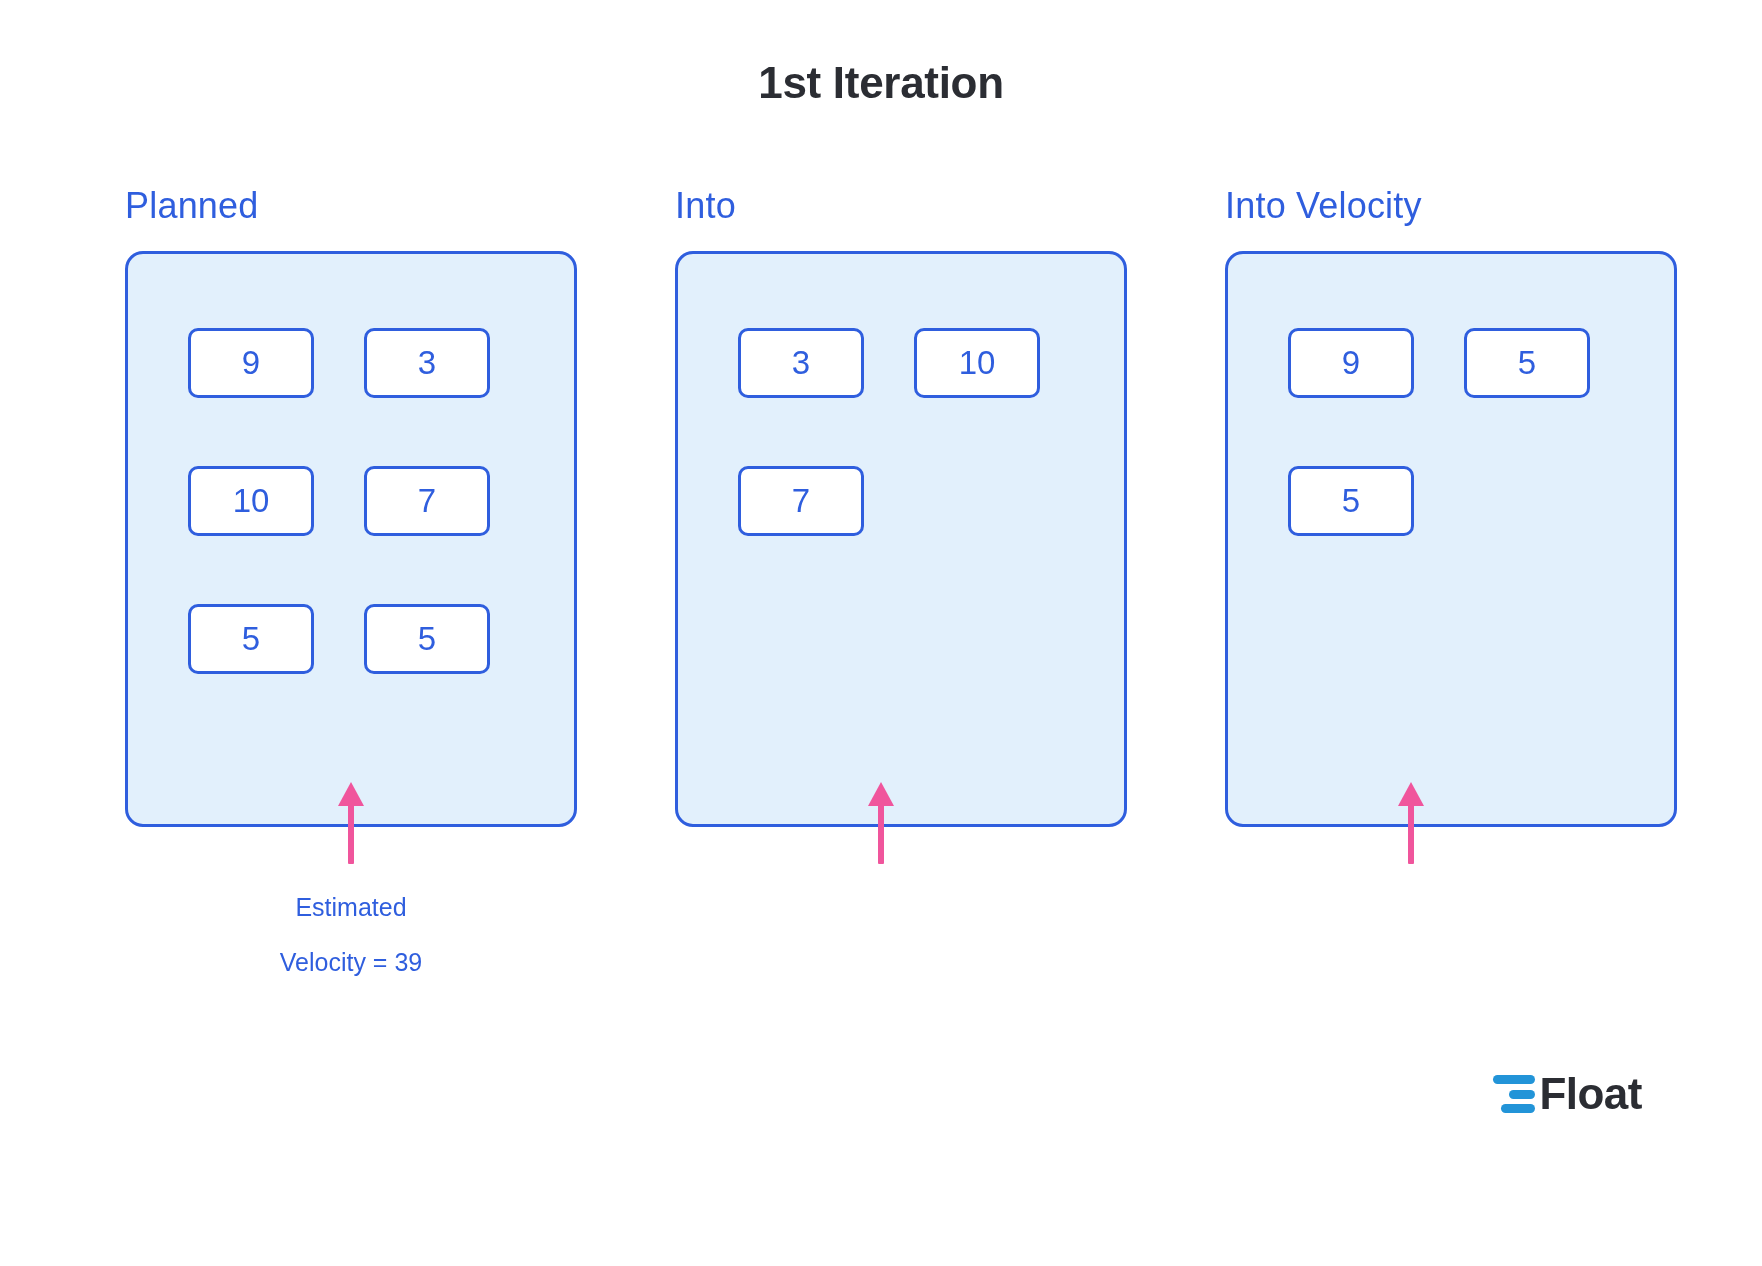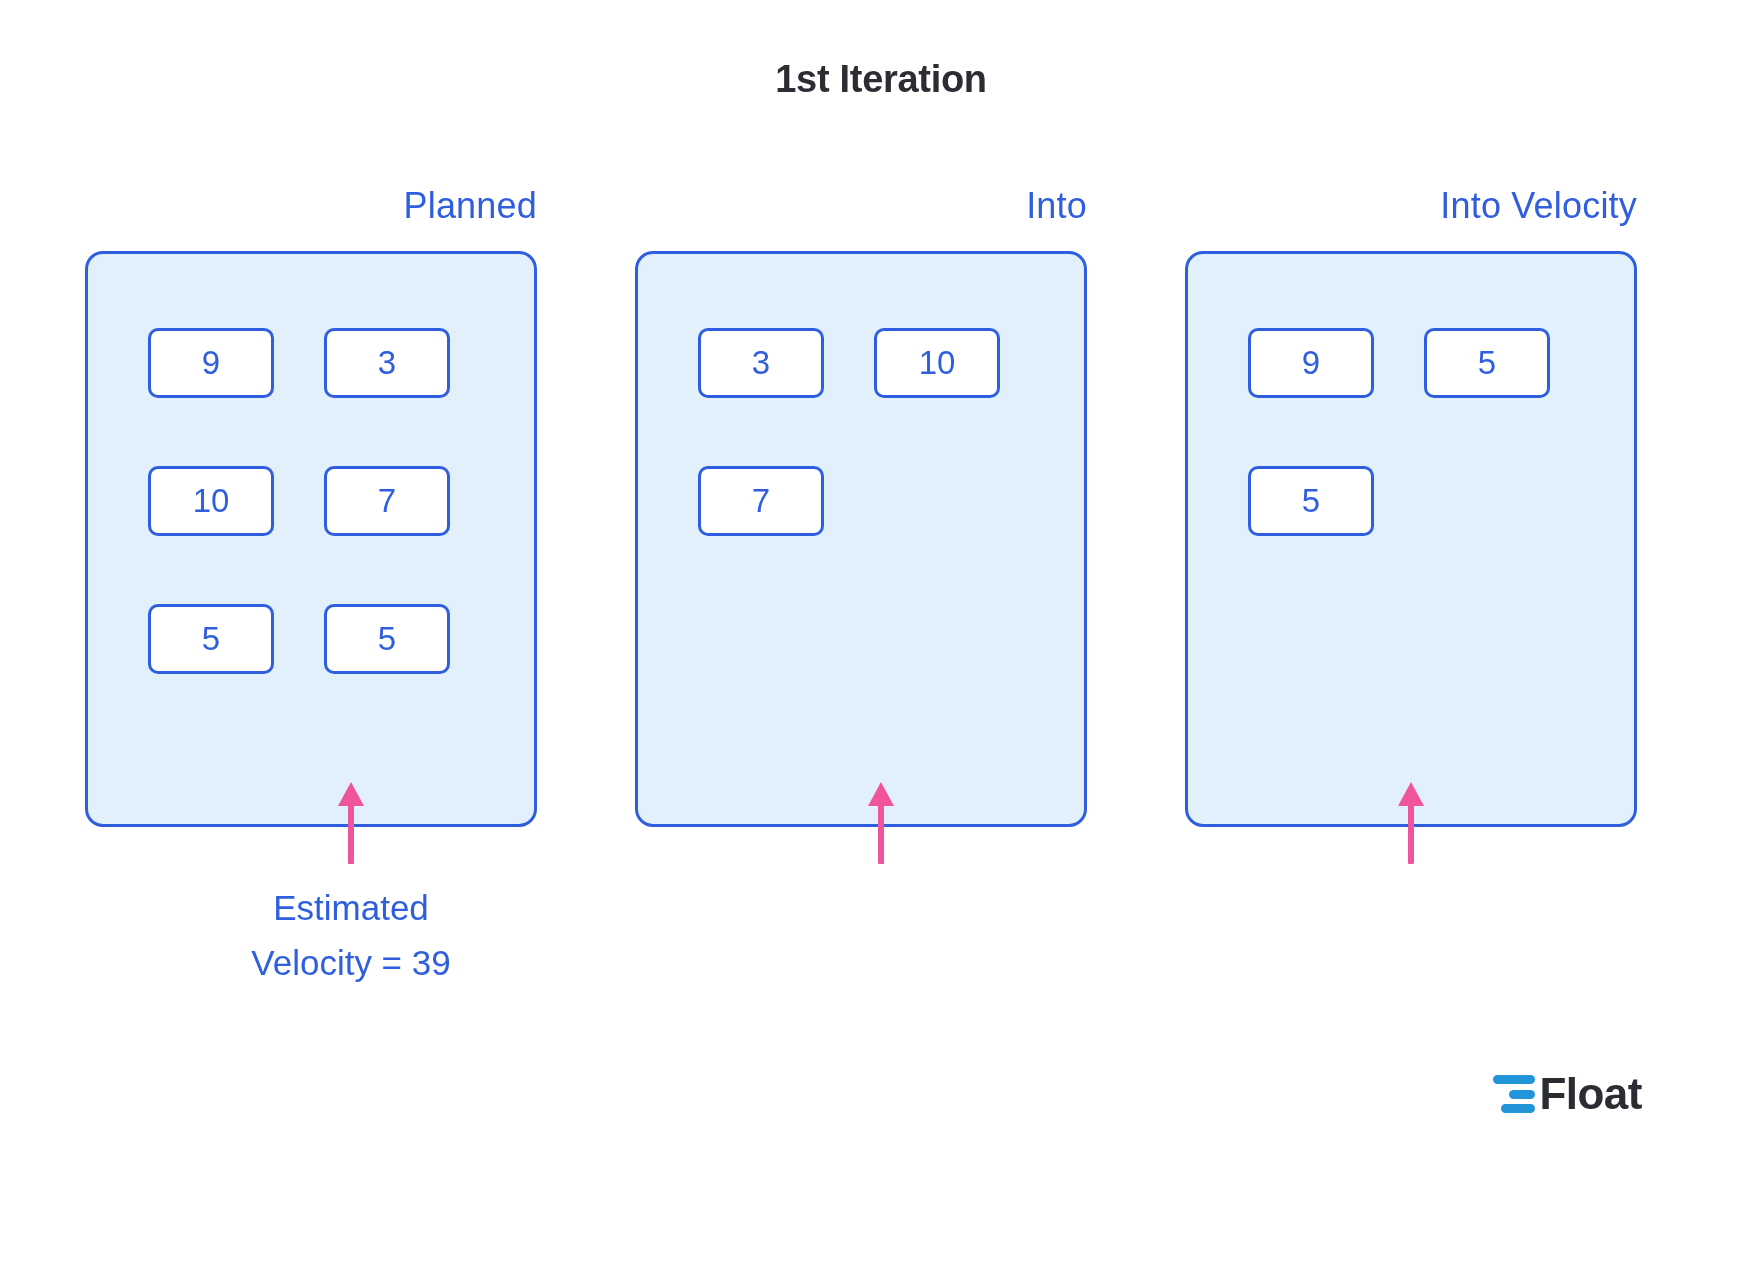--- a/index.html
+++ b/index.html
@@ -15,40 +15,40 @@
     overflow: hidden;
   }
 
   
   .title {
     position: absolute;
     top: 58px;
     left: 0;
     width: 100%;
     text-align: center;
-    font-size: 38px;
+    font-size: 44px;
     font-weight: 700;
     color: #2b2d33;
     letter-spacing: -0.3px;
   }
 
   
   .board {
     position: absolute;
     top: 185px;
     left: 125px;
     width: 1512px;
     display: flex;
     justify-content: space-between;
   }
   .column {
     width: 412px;
     display: flex;
     flex-direction: column;
-    align-items: flex-end;
+    align-items: flex-start;
   }
   .column-title {
     font-size: 36px;
     color: #2f5ede;
     margin-bottom: 24px;
     font-weight: 400;
     letter-spacing: 0.2px;
     white-space: nowrap;
   }
   .panel {
@@ -127,21 +127,21 @@
     position: absolute;
     top: 880px;
     left: 125px;
     width: 1512px;
     display: flex;
     justify-content: space-between;
   }
   .caption {
     width: 452px;
     text-align: center;
-    font-size: 35px;
+    font-size: 25px;
     line-height: 55px;
     color: #2f5ede;
     white-space: pre-line;
   }
 
   
   .logo {
     position: absolute;
     right: 120px;
     bottom: 150px;

